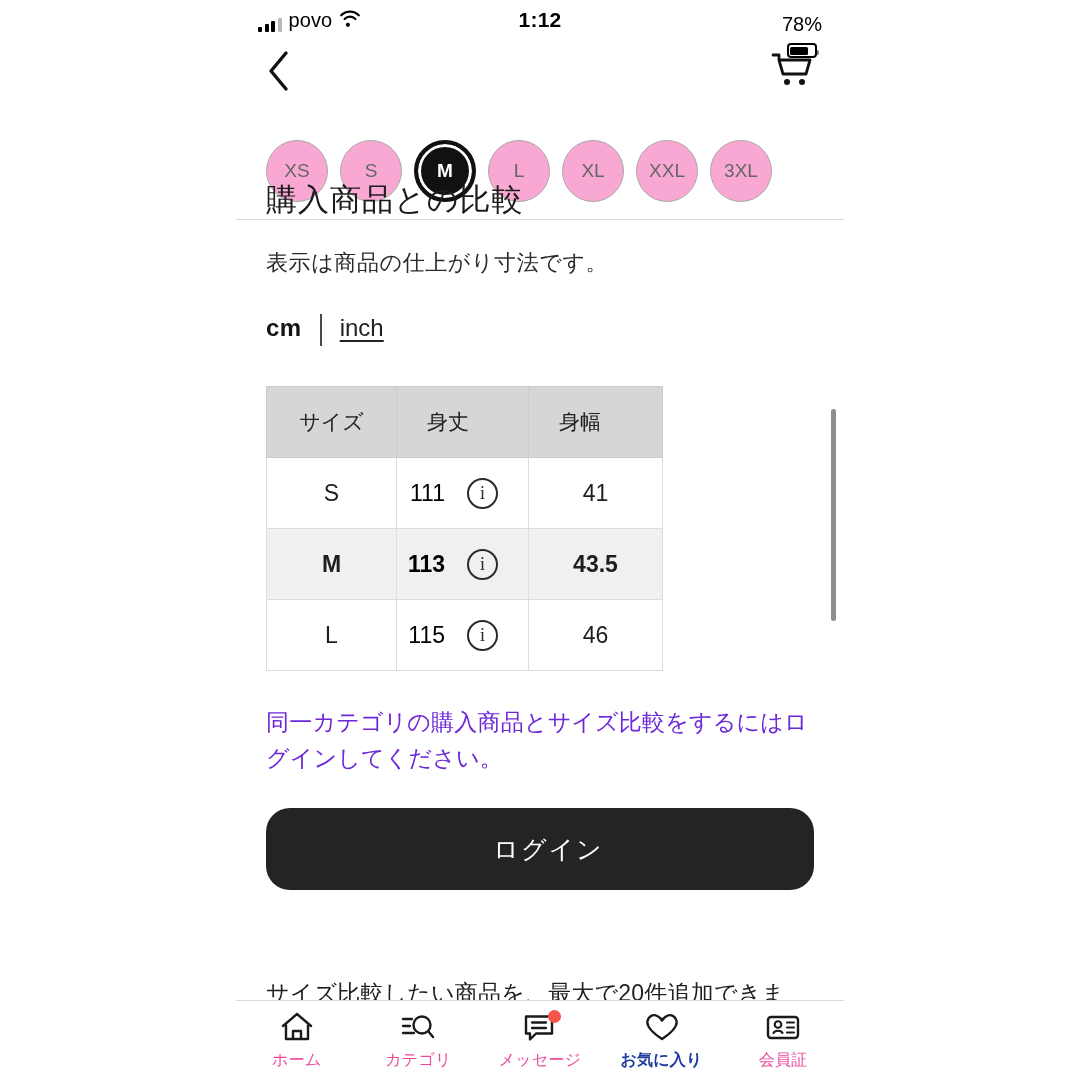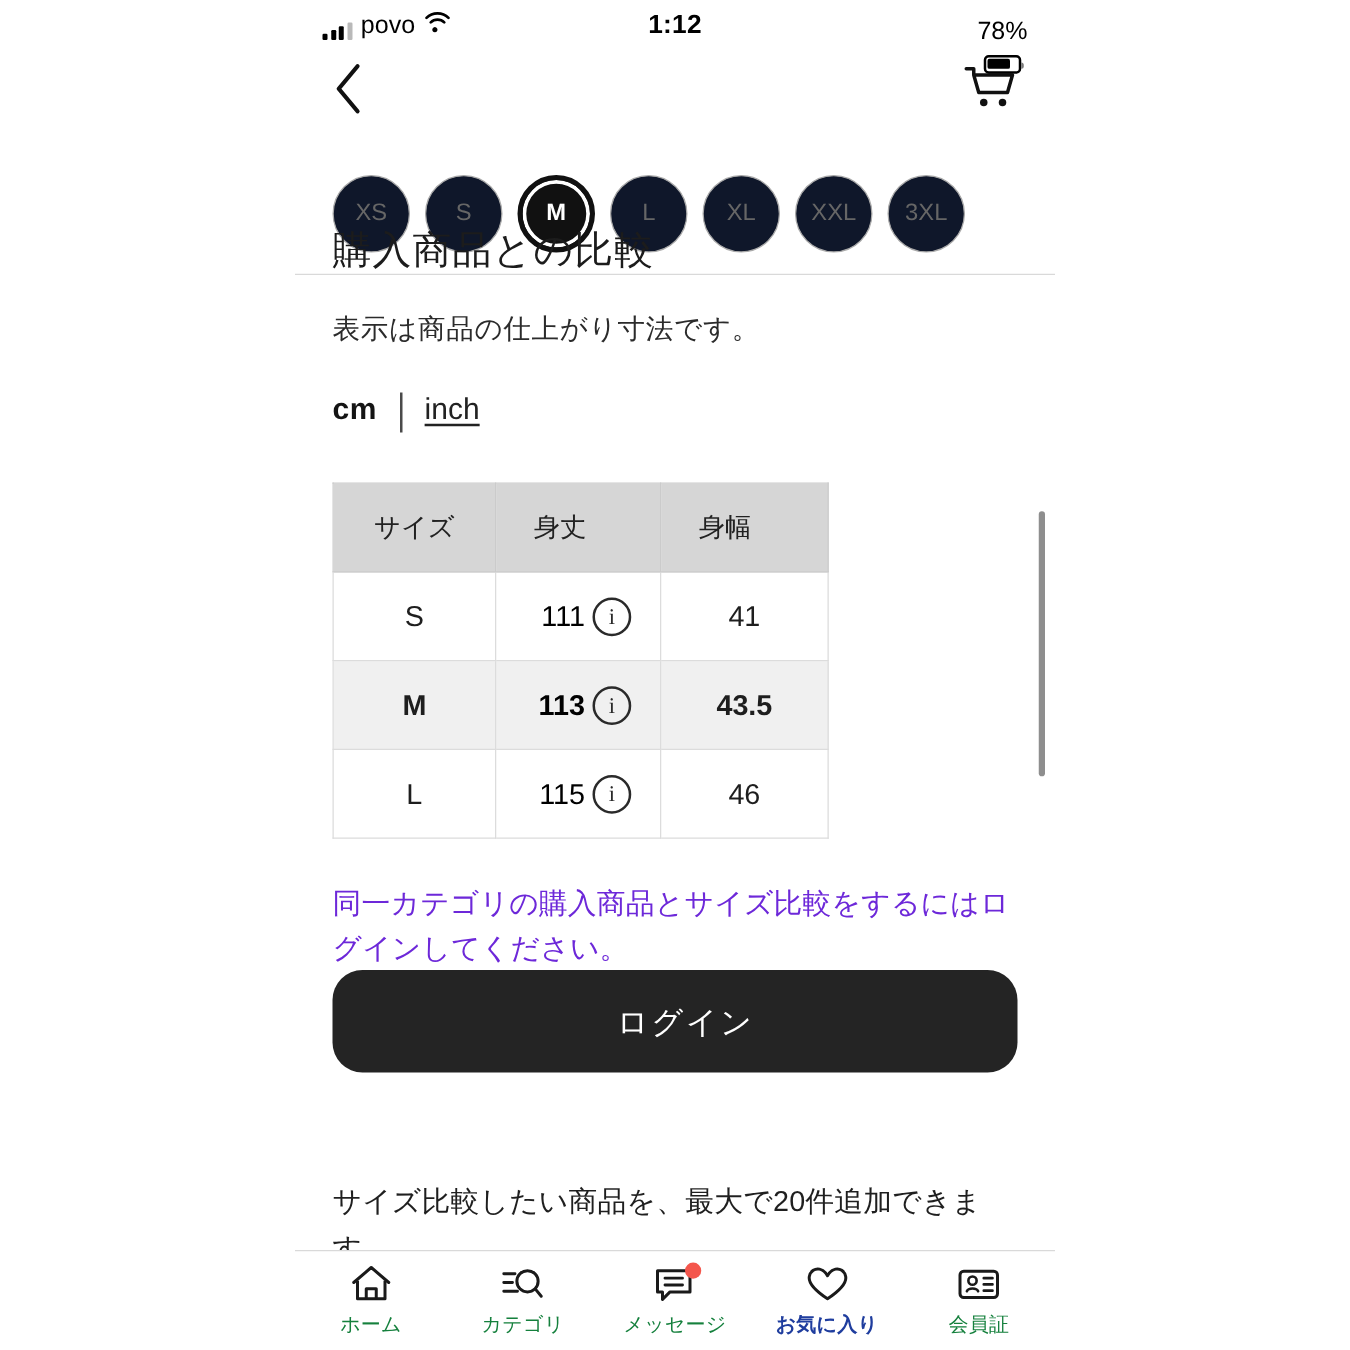--- a/index.html
+++ b/index.html
@@ -85,21 +85,21 @@
     position: absolute; left: 0; top: -60px;
     width: 608px; height: 104px;
     display: flex; align-items: center; gap: 12px;
     padding-left: 30px;
   }
   .chip {
     flex: 0 0 auto;
     width: 62px; height: 62px; border-radius: 50%;
     border: 1px solid #a9a9a9;
     display: flex; align-items: center; justify-content: center;
-    font-size: 19px; color: #666; background: #0f172a;
+    font-size: 19px; color: #666; background: #f9a8d4;
   }
   .chip.selected {
     background: #111; color: #fff; border: 4px solid #111;
     box-shadow: 0 0 0 3px #fff inset;
     font-weight: 700;
   }
 
   .content { padding: 0 30px; position: relative; }
   .section-title {
     margin-top: 77px;
@@ -142,40 +142,41 @@
     font-size: 21px; color: #222;
     text-align: left; padding-left: 30px;
     border-color: #cbcbcb;
   }
   .size-table thead th.col-size { text-align: center; padding-left: 0; }
   .col-size { width: 130px; }
   .col-len  { width: 132px; }
   .col-wid  { width: 134px; }
   .cell-val { font-size: 23px; color: #1e1e1e; }
   .cell-len {
-    display: flex; align-items: center; justify-content: center; gap: 6px;
+    display: flex; align-items: center; justify-content: flex-start; gap: 22px;
     height: 100%;
   }
   .cell-len .num { min-width: 48px; text-align: right; font-size: 23px; }
   .info-icon {
     width: 31px; height: 31px; border-radius: 50%;
     border: 2px solid #2a2a2a;
     display: flex; align-items: center; justify-content: center;
     font-size: 18px; font-family: "Liberation Serif", serif; color: #2a2a2a;
     cursor: pointer; line-height: 1;
   }
   tr.highlight td { background: #f0f0f0; }
   tr.highlight .cell-val, tr.highlight .num { font-weight: 700; }
   tr.highlight td.cell-size { font-weight: 700; }
 
   .login-note {
     margin-top: 34px;
     font-size: 23px; line-height: 1.55; color: #6d28d9; letter-spacing: .2px;
   }
   .login-btn {
+    margin-top: 32px;
     width: 548px; height: 82px;
     background: #242424; color: #fff;
     border: none; border-radius: 24px;
     font-size: 25px; letter-spacing: 2px;
     font-family: inherit;
     display: flex; align-items: center; justify-content: center;
     cursor: pointer;
     padding-left: 17px;
   }
   .bottom-note {
@@ -198,21 +199,21 @@
     background: #fff;
     border-top: 1px solid #d9d9d9;
     display: flex; align-items: center;
   }
   .tab {
     flex: 1; height: 100%;
     display: flex; flex-direction: column; align-items: center; justify-content: center;
     gap: 7px; cursor: pointer;
     position: relative;
   }
-  .tab .label { font-size: 16px; color: #15803d; letter-spacing: .2px; }
+  .tab .label { font-size: 16px; color: #ec4899; letter-spacing: .2px; }
   .tab.active .label { color: #1f3d9e; font-weight: 700; }
   .tab .glyph { height: 32px; display: flex; align-items: center; justify-content: center; position: relative; }
   .badge-dot {
     position: absolute; right: -4px; top: -1px;
     width: 13px; height: 13px; border-radius: 50%;
     background: #f4564c;
   }
 </style>
 </head>
 <body>

